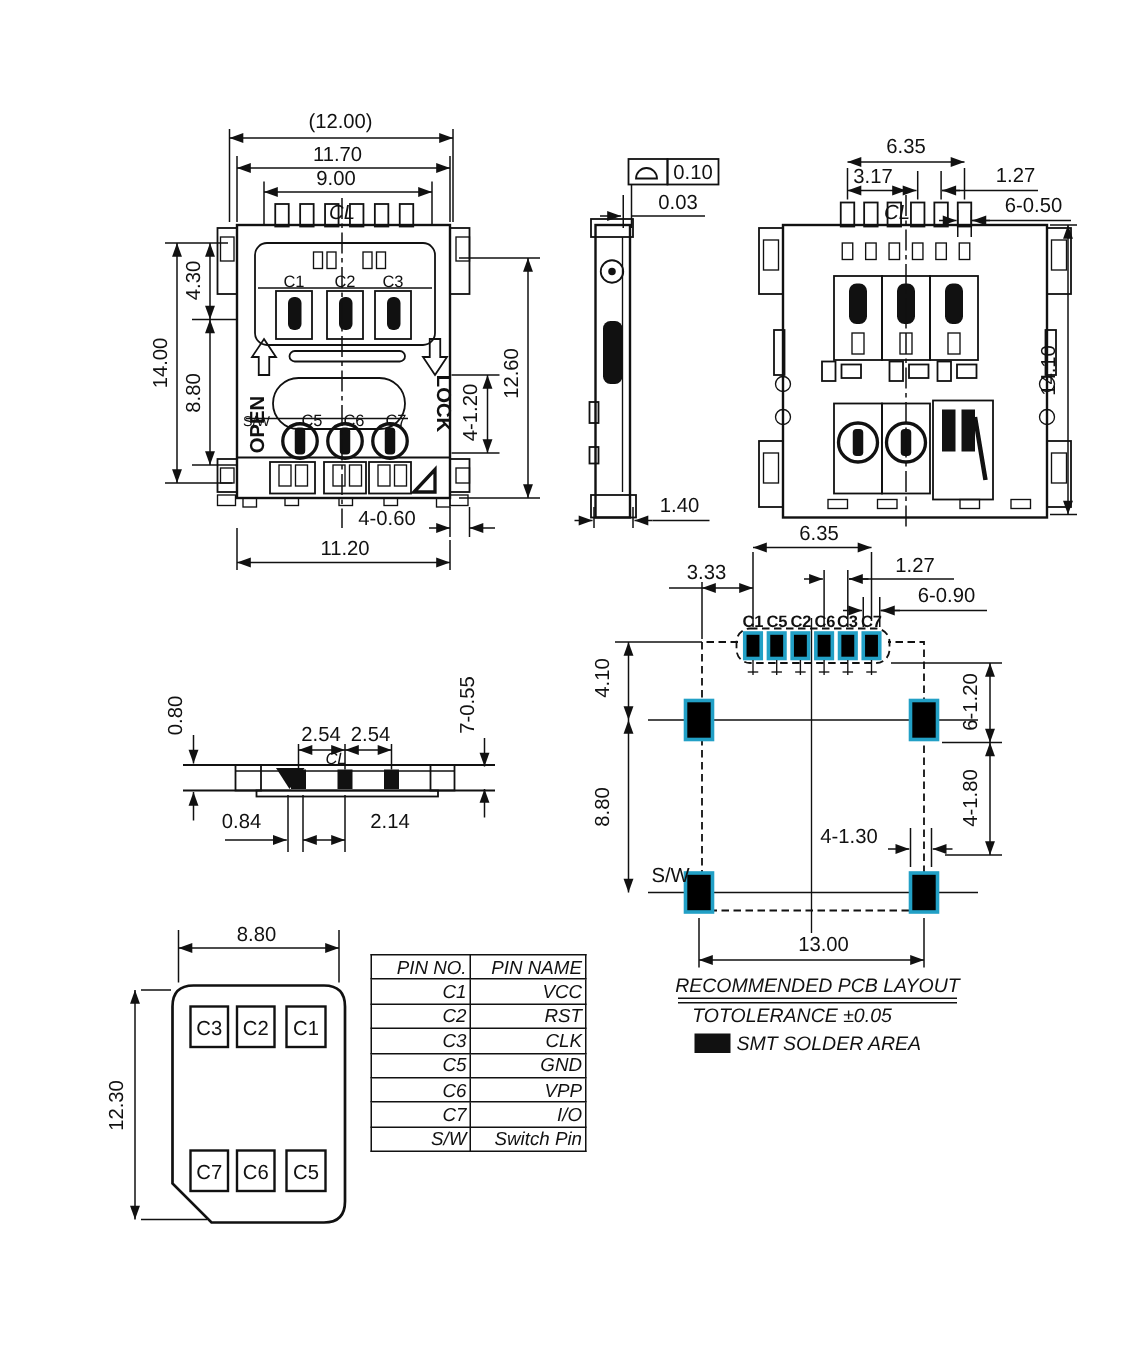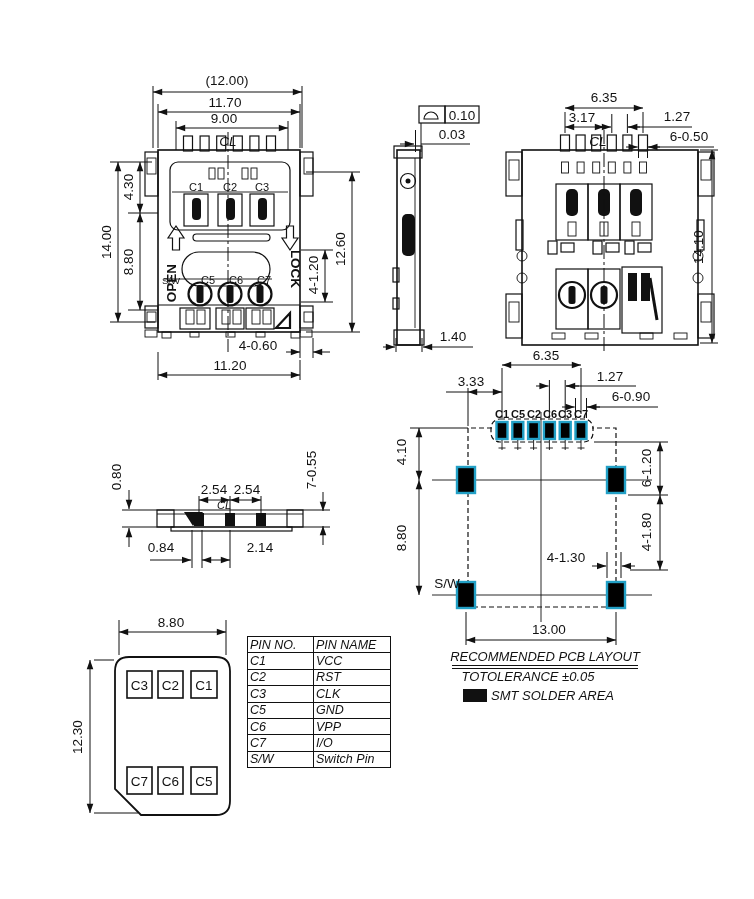--- a/index.html
+++ b/index.html
@@ -16,21 +16,21 @@
   .dt{fill:none;stroke:#111;stroke-width:1.2;}
   .th{fill:none;stroke:#111;stroke-width:0.9;}
   .dl{stroke:#111;stroke-width:1;fill:none;}
   .blk{fill:#111;stroke:none;}
   .cy{fill:#000;stroke:#22a0c6;stroke-width:2.4;}
   .dash{stroke-dasharray:5 3;}
   .cdot{stroke-dasharray:14 3 3 3;}
   table.pins{position:absolute;left:247px;top:636px;border-collapse:collapse;
              font-style:italic;font-size:12.5px;color:#111;}
   table.pins th,table.pins td{border:1.6px solid #111;height:15.4px;padding:0 2px;
-             text-align:left;font-weight:normal;white-space:nowrap;}
+             text-align:right;font-weight:normal;white-space:nowrap;}
   table.pins .c1{width:61px;} table.pins .c2{width:72px;}
 </style>
 </head>
 <body>
 
 <div class="canvas">
 <svg width="754" height="899" viewBox="0 0 754 899">
   <defs>
     <marker id="mA" viewBox="0 0 10 8" refX="9.6" refY="4" markerWidth="10" markerHeight="8" orient="auto-start-reverse">
       <path d="M0.4,0.7 L9.6,4 L0.4,7.3 Z" fill="#111"></path>

